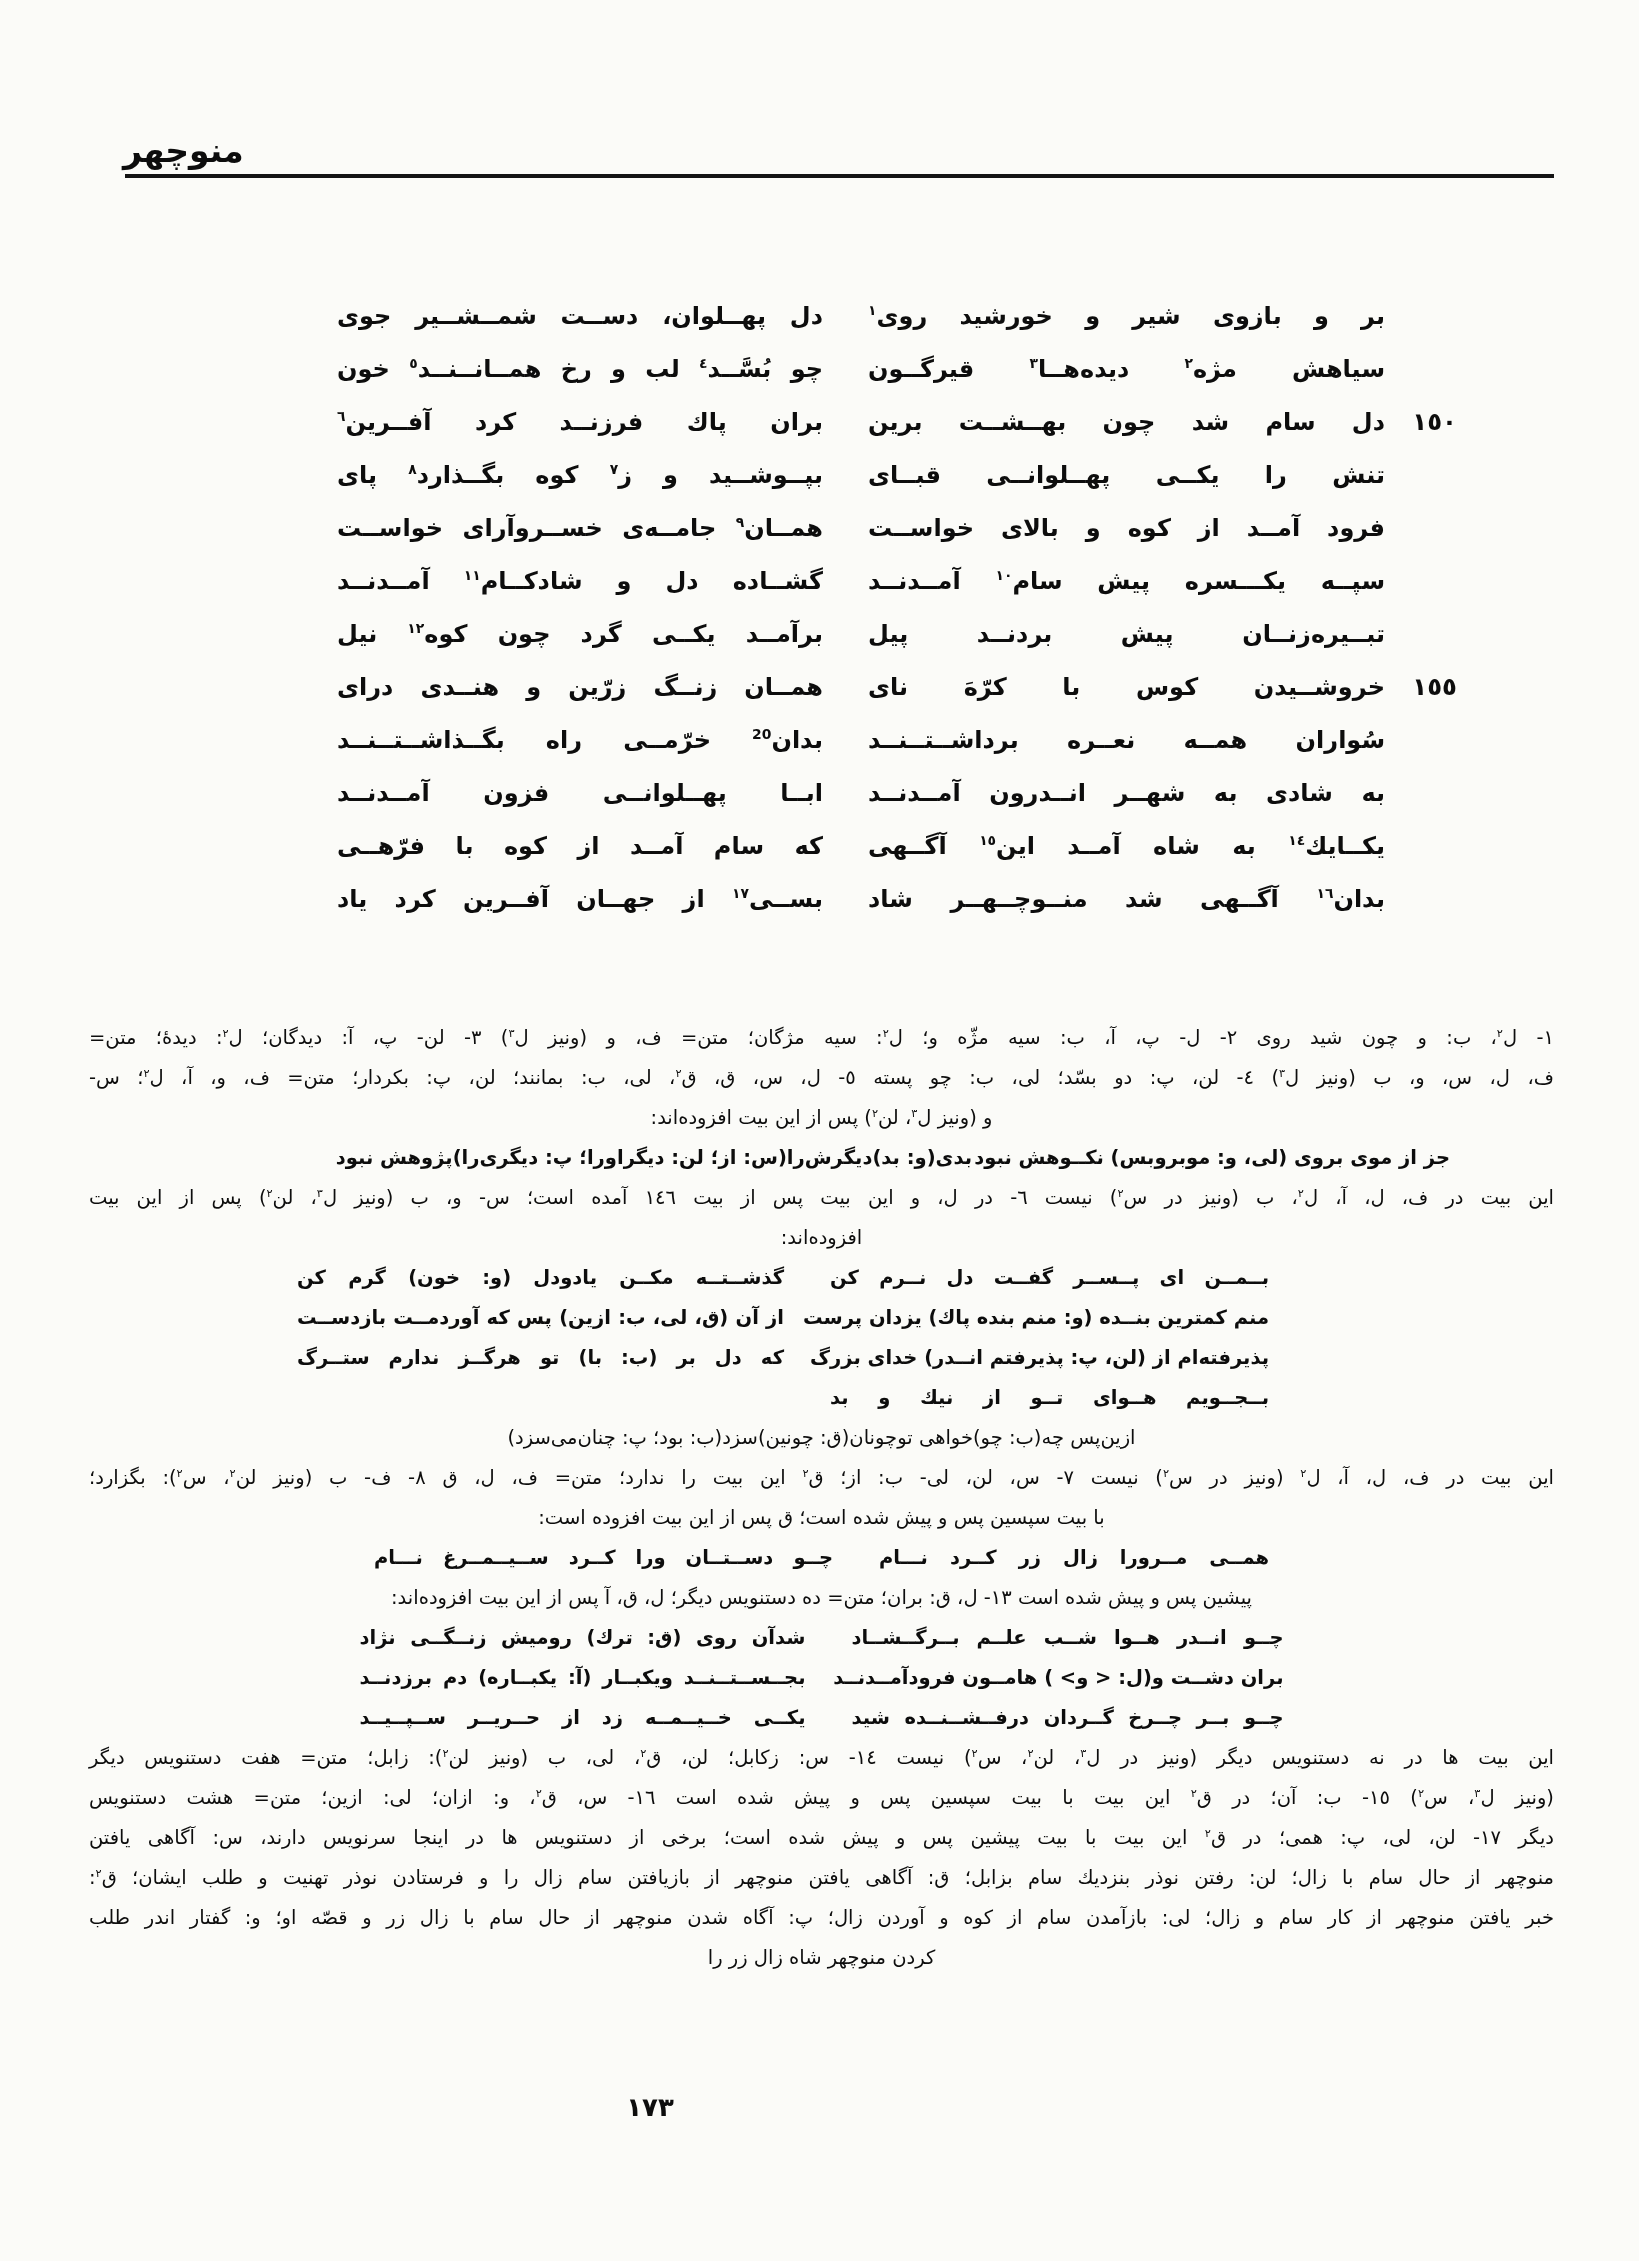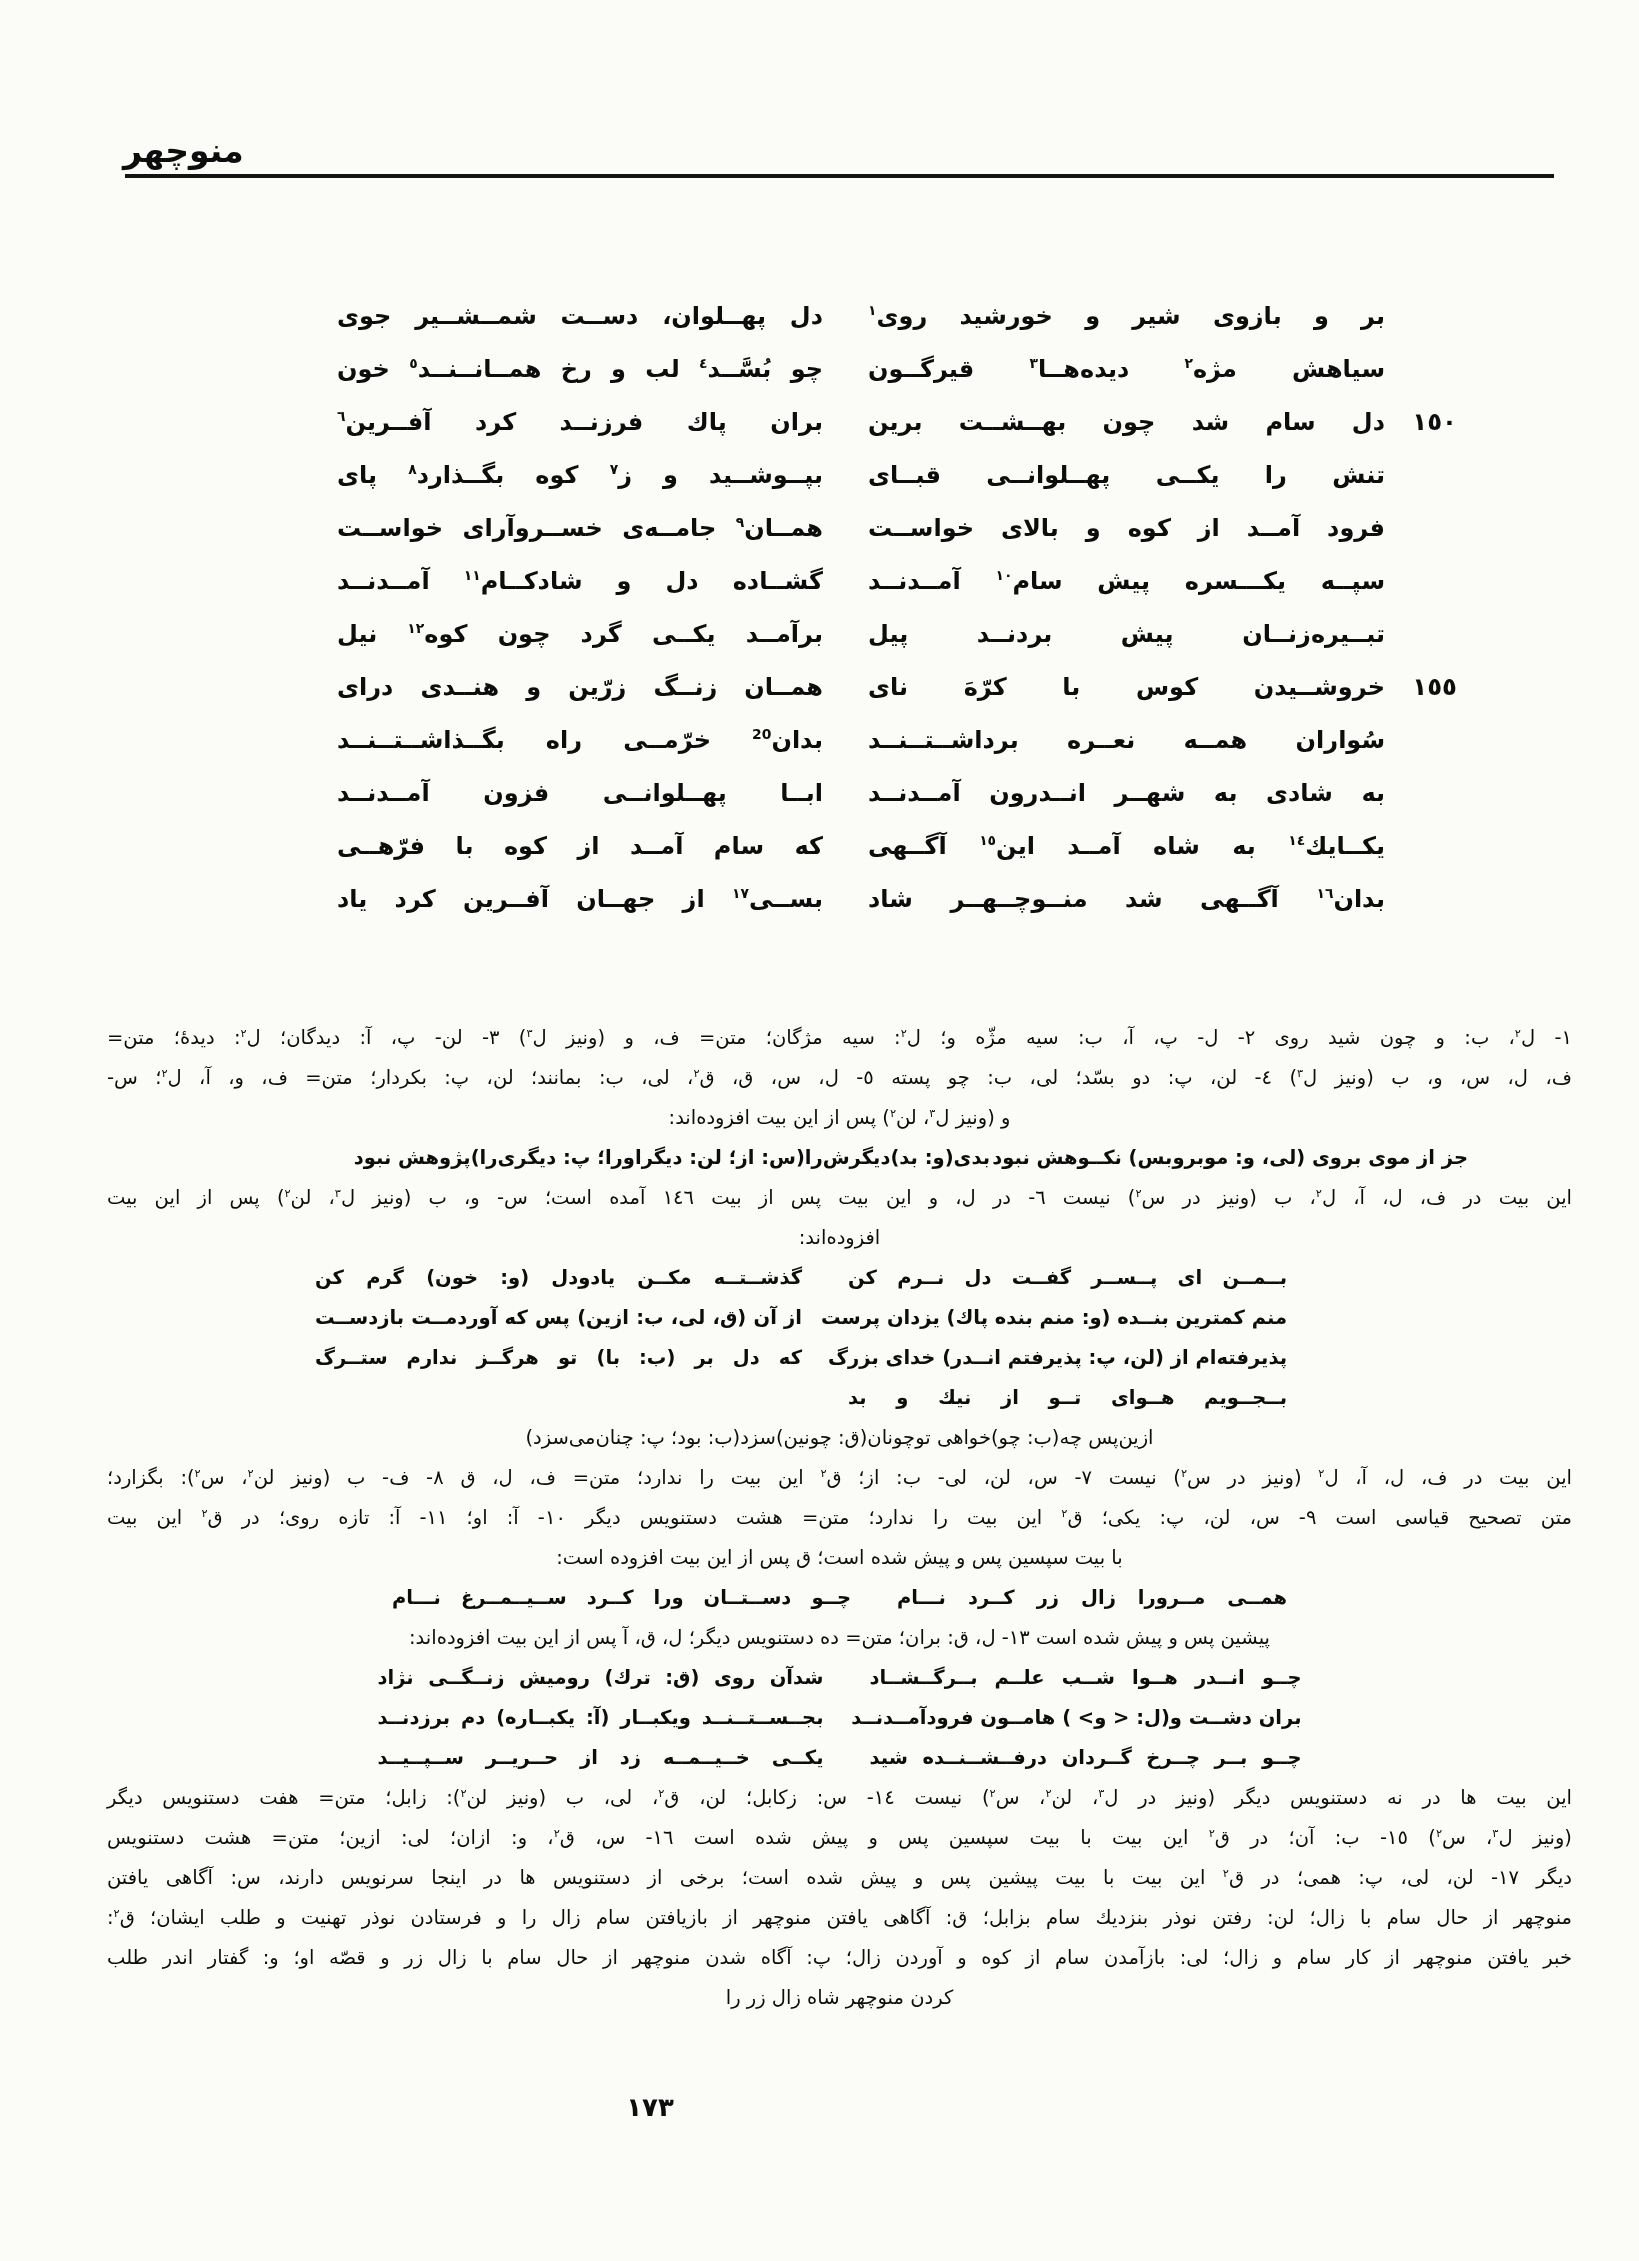--- a/index.html
+++ b/index.html
@@ -40,21 +40,20 @@
     white-space:nowrap;overflow:visible;
   }
   .poem .hemi.r{width:517px;flex:0 0 517px;margin-left:45px;}
   .poem .hemi.l{width:486px;flex:0 0 486px;}
   sup{font-size:0.58em;vertical-align:super;line-height:0;}
   
   .fn{
     position:absolute;top:1018px;left:89px;width:1465px;
     font-size:19.5px;line-height:40px;
     direction:rtl;
-    margin-left:18px;
   }
   .fline{text-align:center;}
   .fline.just{text-align:justify;text-align-last:justify;text-justify:inter-word;}
   .fline.center{text-align:center;}
   .fverse{
     display:flex;justify-content:center;align-items:center;
     gap:46px;height:40px;font-weight:bold;
   }
   .fverse .vr,.fverse .vl{
     text-align:justify;text-align-last:justify;white-space:nowrap;
@@ -167,21 +166,20 @@
   <div class="fverse v2">
     <div class="vr">پذیرفته‌ام از (لن، پ: پذیرفتم انــدر) خدای بزرگ</div>
     <div class="vl">که دل بر (ب: با) تو هرگــز ندارم ستــرگ</div>
   </div>
   <div class="fverse v2">
     <div class="vr">بــجــویم هــوای تــو از نیك و بد</div>
     <div class="vl"></div>
   </div>
   <div class="fline">ازین‌پس چه(ب: چو)خواهی توچونان(ق: چونین)سزد(ب: بود؛ پ: چنان‌می‌سزد)</div>
   <div class="fline just">این بیت در ف، ل، آ، ل<sup>٢</sup> (ونیز در س<sup>٢</sup>) نیست    ٧- س، لن، لی- ب: از؛ ق<sup>٢</sup> این بیت را ندارد؛ متن= ف، ل، ق    ٨- ف- ب (ونیز لن<sup>٢</sup>، س<sup>٢</sup>): بگزارد؛</div>
-  <div class="fline just">متن تصحیح قیاسی است    ٩- س، لن، پ: یکی؛ ق<sup>٢</sup> این بیت را ندارد؛ متن= هشت دستنویس دیگر    ١٠- آ: او؛ ١١- آ: تازه روی؛ در ق<sup>٢</sup> این بیت</div>
   <div class="fline">با بیت سپسین پس و پیش شده است؛ ق پس از این بیت افزوده است:</div>
   <div class="fverse v3">
     <div class="vr">همــی مــرورا زال زر کــرد نـــام</div>
     <div class="vl">چــو دســتــان ورا کــرد ســیــمــرغ نـــام</div>
   </div>
   <div class="fline">پیشین پس و پیش شده است    ١٣- ل، ق: بران؛ متن= ده دستنویس دیگر؛ ل، ق، آ پس از این بیت افزوده‌اند:</div>
   <div class="fverse v4">
     <div class="vr">چــو انــدر هــوا شــب علــم بــرگــشــاد</div>
     <div class="vl">شدآن روی (ق: ترك) رومیش زنــگــی نژاد</div>
   </div>

